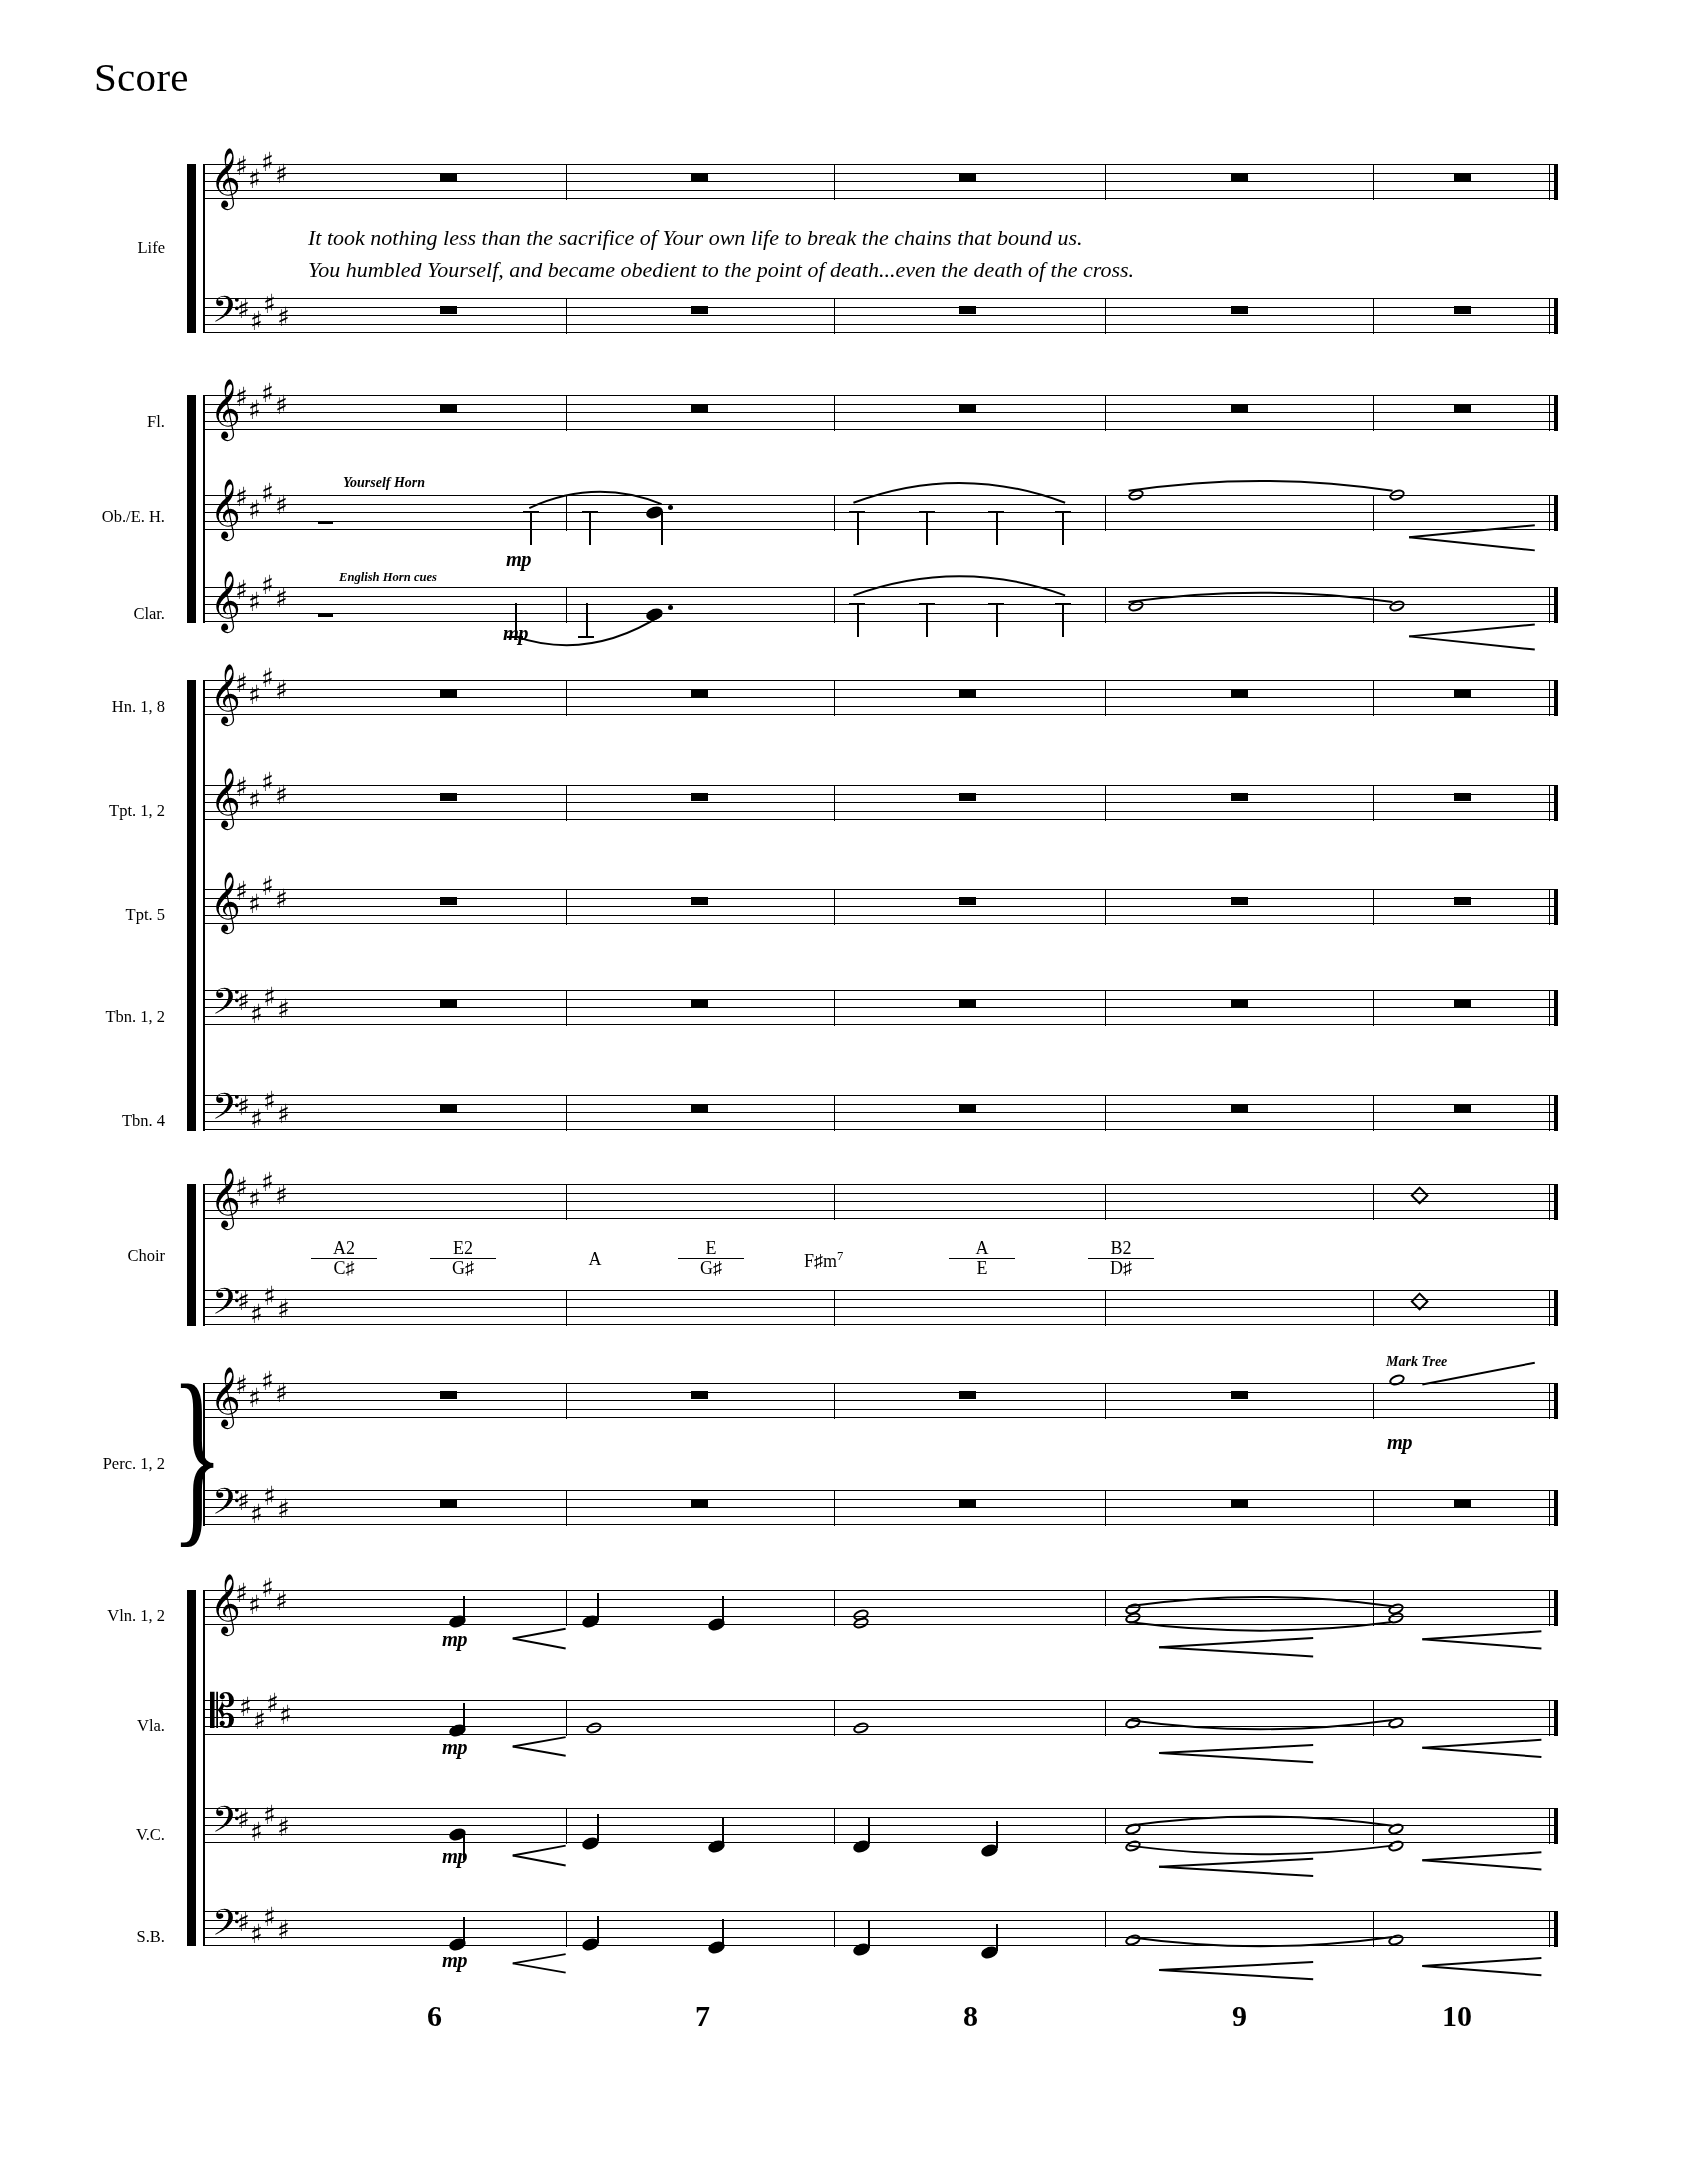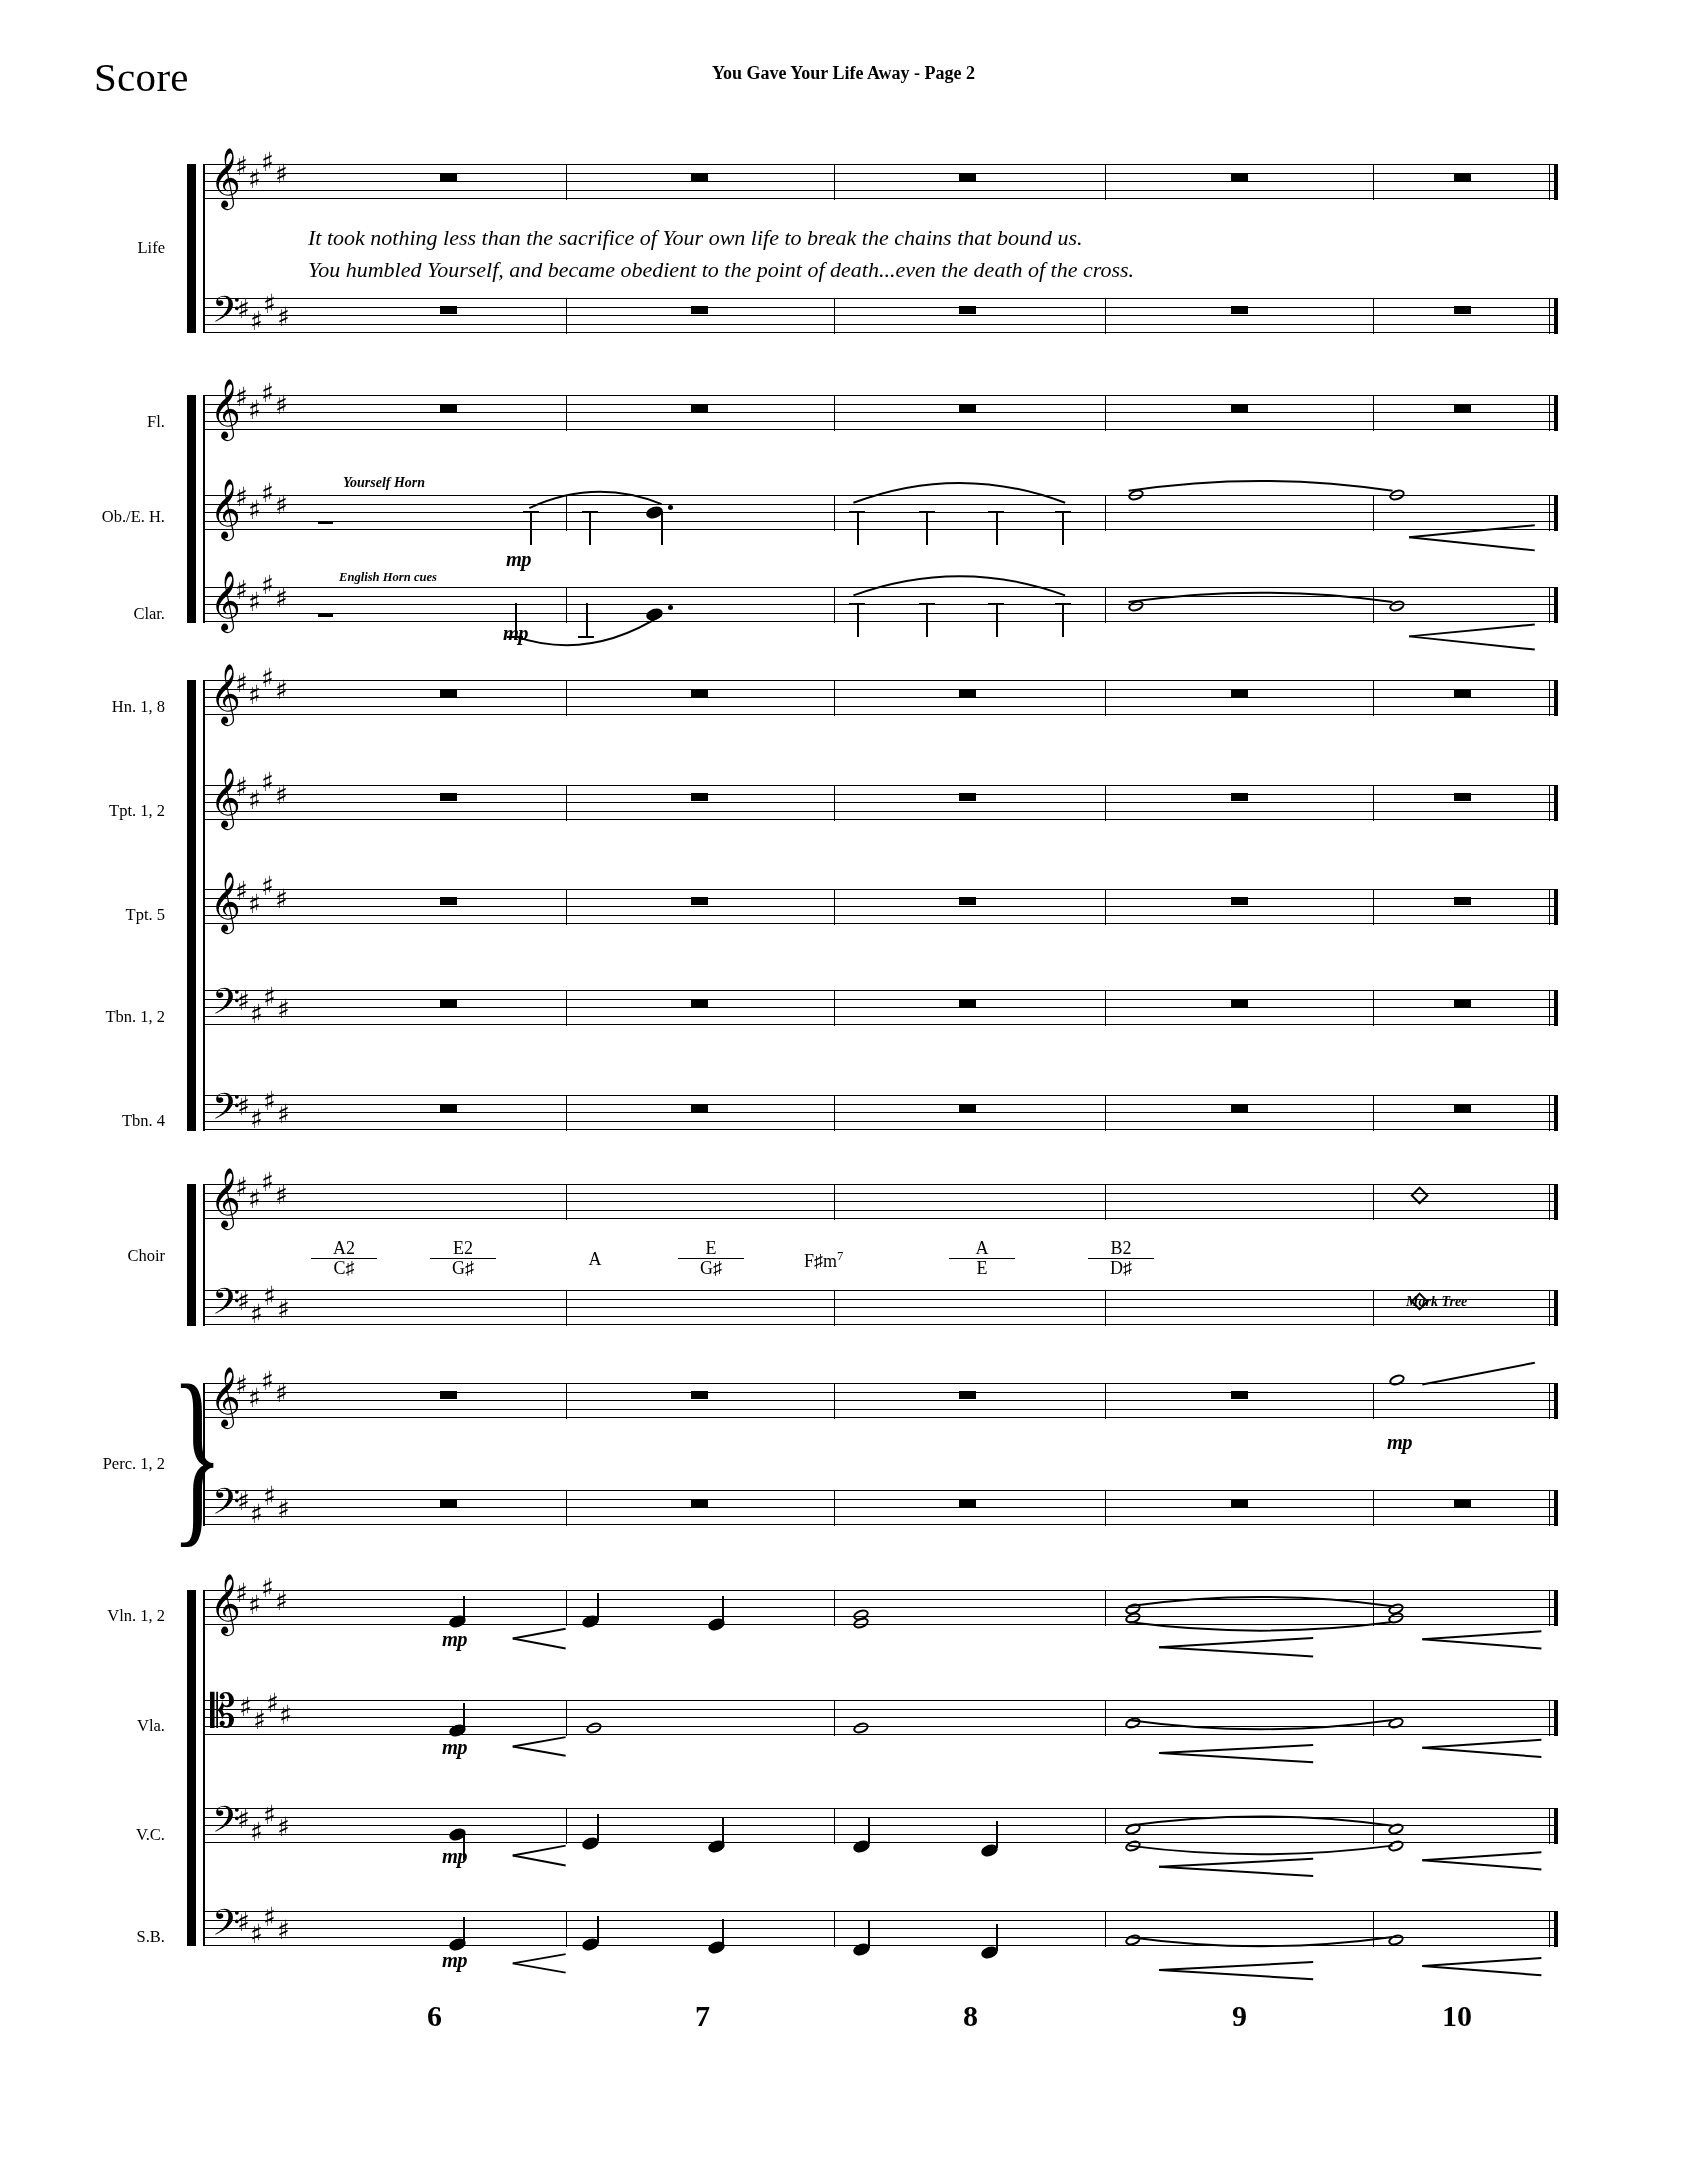--- a/index.html
+++ b/index.html
@@ -72,21 +72,20 @@
 
   svg.ov{position:absolute;left:0;top:0;width:1687px;height:2183px;
          pointer-events:none;overflow:visible;}
 </style>
 </head>
 <body>
 
 <div class="page">
 
   <div id="score-word">Score</div>
-  <div id="page-title">You Gave Your Life Away - Page 2</div>
 
   <div class="spoken" style="left:308px;top:257px;">You humbled Yourself, and became obedient to the point of death...even the death of the cross.</div>
   <div class="spoken" style="left:308px;top:225px;">It took nothing less than the sacrifice of Your own life to break the chains that bound us.</div>
 
   <div class="instlabel" style="left:0;top:238px;width:165px;">Life</div>
   <div class="instlabel" style="left:0;top:412px;width:165px;">Fl.</div>
   <div class="instlabel" style="left:0;top:507px;width:165px;">Ob./E. H.</div>
   <div class="instlabel" style="left:0;top:604px;width:165px;">Clar.</div>
   <div class="instlabel" style="left:0;top:697px;width:165px;">Hn. 1, 8</div>
   <div class="instlabel" style="left:0;top:801px;width:165px;">Tpt. 1, 2</div>
@@ -642,21 +641,21 @@
     <span class="slashbot">E</span>
   </div>
   <div class="chord" style="left:1088px;top:1239px;width:66px;">
     <span class="slashtop">B2</span>
     <span class="slashbot">D♯</span>
   </div>
 
   <div class="diamond" style="left:1413px;top:1189px;"></div>
   <div class="diamond" style="left:1413px;top:1295px;"></div>
 
-  <div class="anno" style="left:1386px;top:1294px;margin-left:20px;">Mark Tree</div>
+  <div class="anno" style="left:1386px;top:1354px;">Mark Tree</div>
   <div class="notehead open" style="left:1389px;top:1375px;"></div>
   <div class="dyn" style="left:1387px;top:1431px;">mp</div>
 
   <div class="notehead" style="left:449px;top:1616px;"></div>
   <div class="stem" style="left:463px;top:1596px;height:24px;"></div>
   <div class="dyn" style="left:442px;top:1628px;">mp</div>
   <div class="notehead" style="left:582px;top:1616px;"></div>
   <div class="stem" style="left:597px;top:1593px;height:26.5px;"></div>
   <div class="notehead" style="left:708px;top:1619px;"></div>
   <div class="stem" style="left:722px;top:1596px;height:26.5px;"></div>

